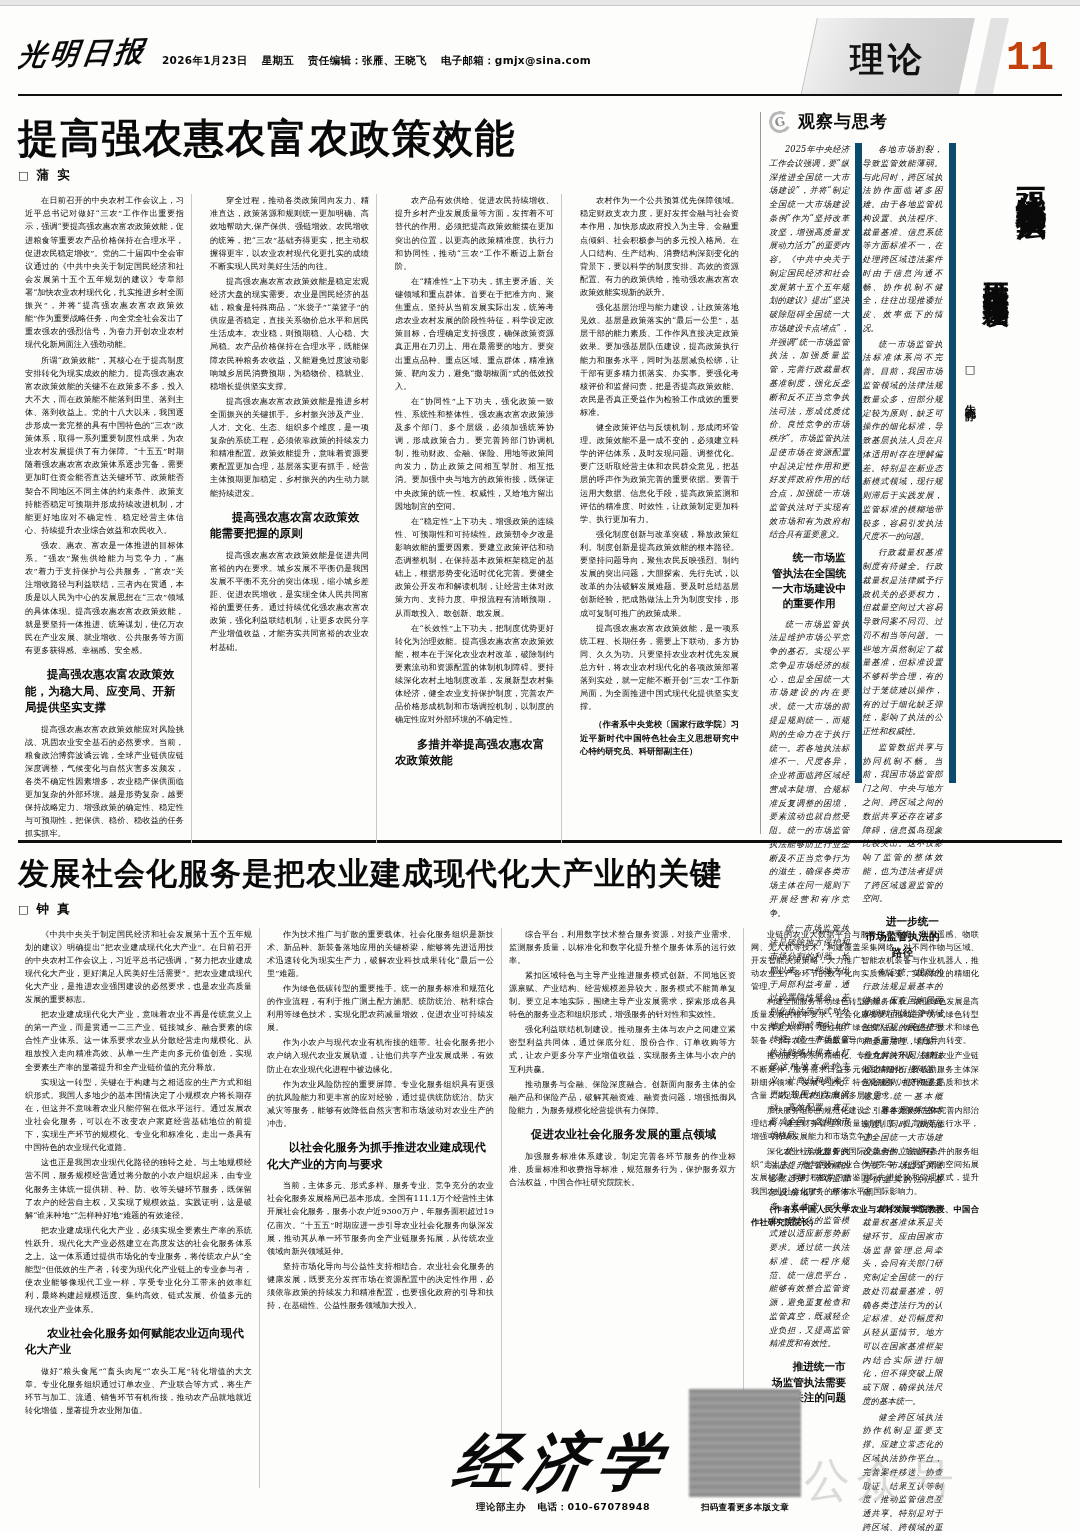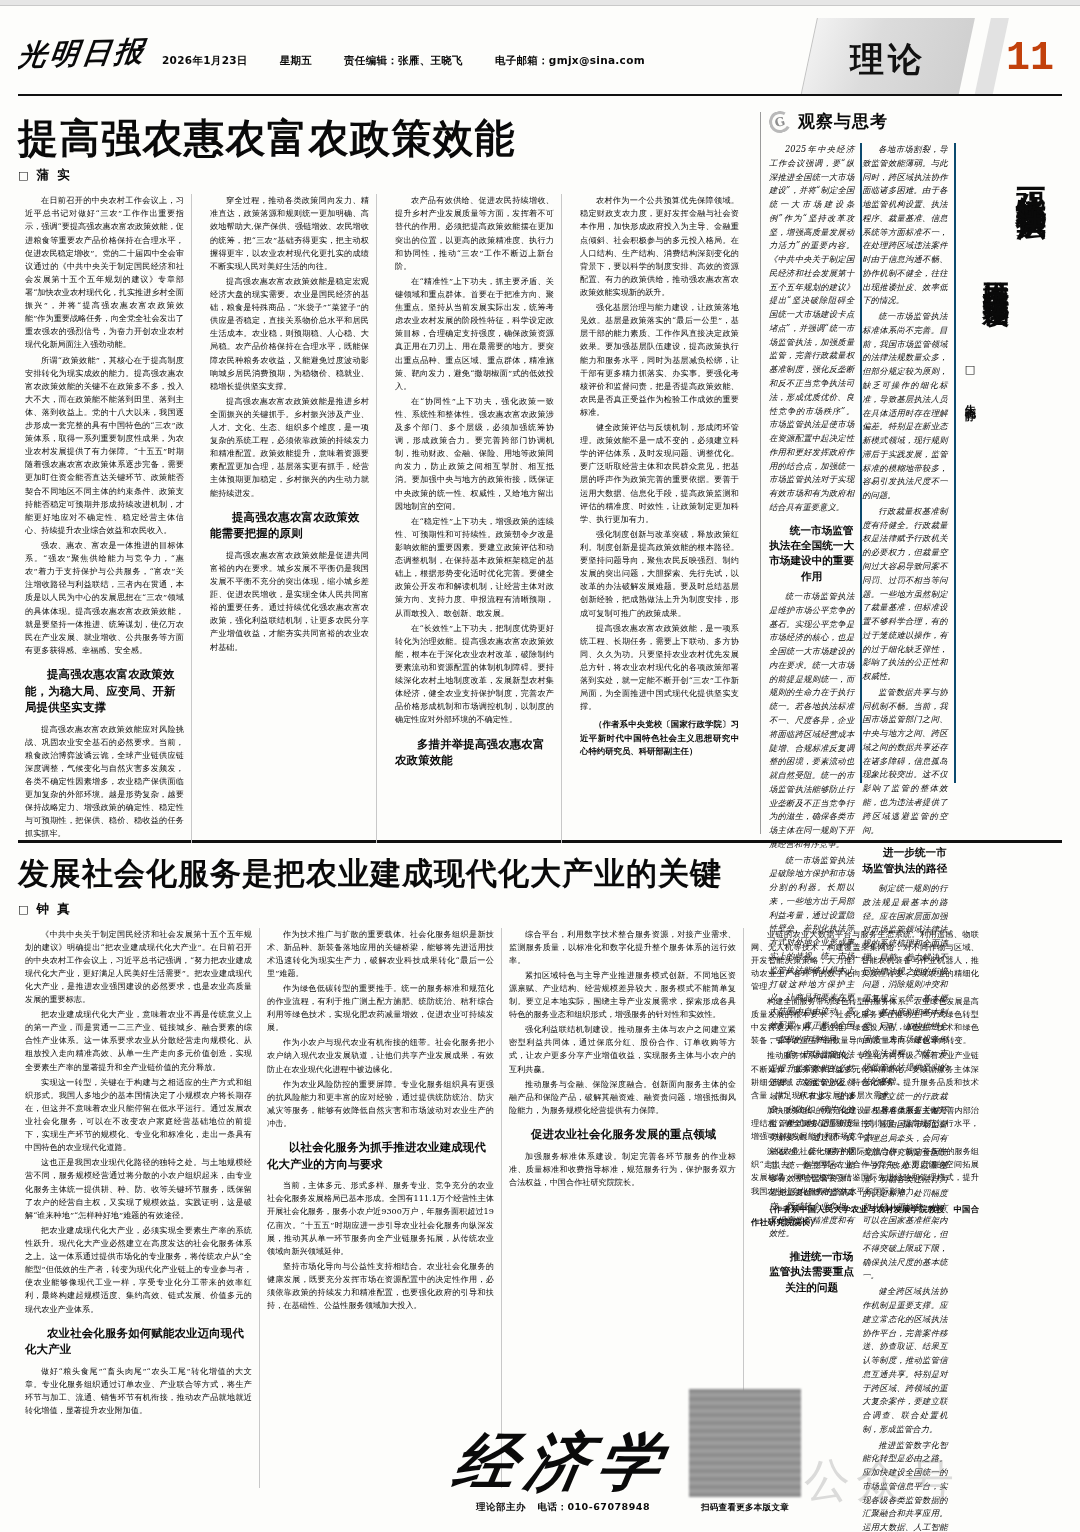--- a/index.html
+++ b/index.html
@@ -40,21 +40,21 @@
     margin-right: 16px;
     margin-top: -4px;
     white-space: nowrap;
   }
   .masthead-meta {
     font-size: 10.5px;
     font-weight: bold;
     letter-spacing: 0.3px;
     white-space: nowrap;
     display: flex;
-    gap: 32px;
+    gap: 14px;
     margin-top: 10px;
   }
   .section-flag {
     position: absolute;
     right: 96px; top: -4px;
     width: 158px; height: 92px;
     background: linear-gradient(100deg, #f2f2f2 0%, #dcdcdc 40%, #cfcfcf 100%);
     transform: skewX(-12deg);
     display: flex; align-items: center; justify-content: center;
     border-left: 1px solid #c2c2c2;
@@ -162,21 +162,21 @@
   }
   .obs-text {
     font-family: "DejaVu Serif", "Liberation Serif", serif;
     font-size: 17px; font-weight: bold;
     letter-spacing: 1px;
   }
   .side-body { display: flex; height: 640px; }
   .side-col {
     width: 143px;
     padding-right: 6px;
-    border-right: 2px solid #0c4a6e;
+    border-right: 7px solid #0c4a6e;
   }
   .side-title-wrap {
     width: 128px;
     display: flex;
     flex-direction: row-reverse;
     justify-content: flex-start;
     gap: 4px;
     padding-left: 6px;
   }
   .vtitle {

